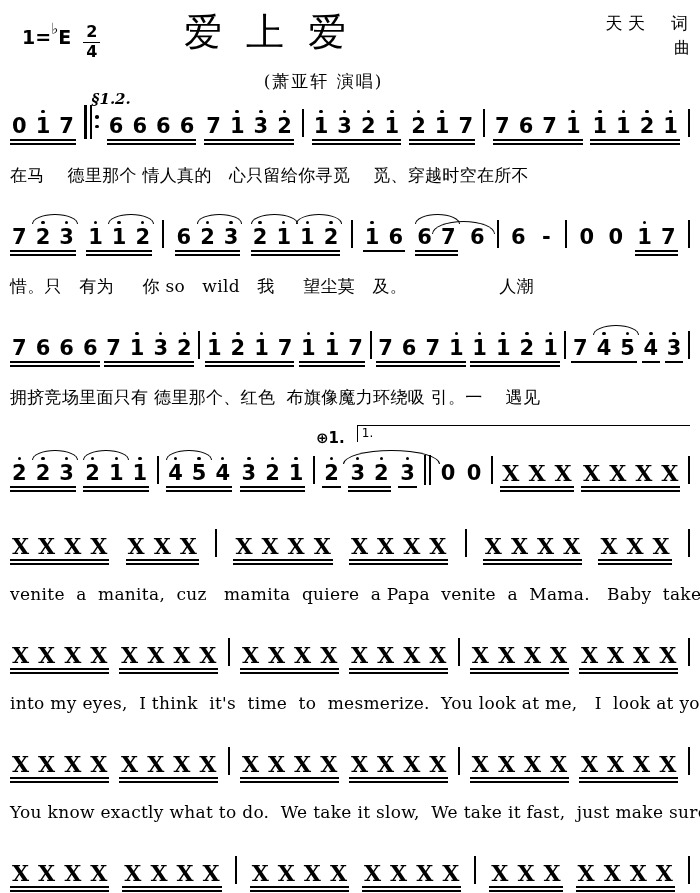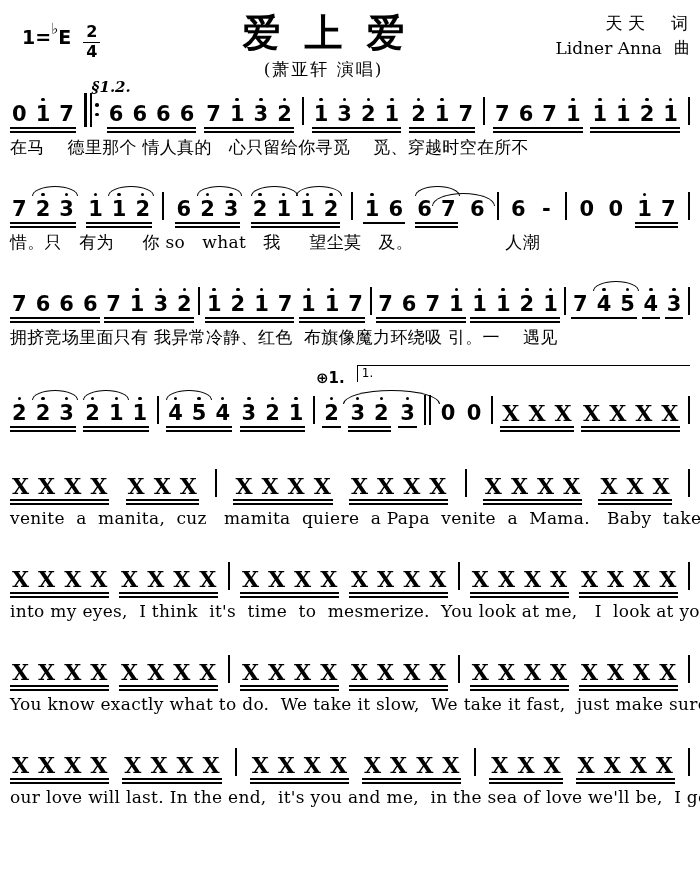--- a/index.html
+++ b/index.html
@@ -10,22 +10,22 @@
     font-family:"DejaVu Serif", serif;
   }
   
   .header{display:grid;grid-template-columns:150px 1fr 205px;align-items:start;padding-top:4px;}
   .keysig{font:bold 19px "DejaVu Sans",sans-serif;padding:16px 0 0 12px;white-space:nowrap;display:flex;align-items:flex-start;}
   .key-flat{font-size:15px;position:relative;top:-6px;}
   .frac{display:inline-flex;flex-direction:column;align-items:center;margin-left:12px;font-size:16px;line-height:1.05;font-weight:bold;position:relative;top:-2px;}
   .frac .ft{border-bottom:1.6px solid #000;padding:0 3px 1px;}
   .frac .fb{padding-top:1px;}
   .titleblock{padding-top:2px;}
-  .title{font-size:38px;font-weight:bold;letter-spacing:24px;text-indent:24px;text-align:center;line-height:1.1;}
-  .subtitle{text-align:center;font-size:17px;margin-top:4px;letter-spacing:2px;}
+  .title{font-size:38px;font-weight:normal;letter-spacing:24px;text-indent:24px;line-height:1.1;}
+  .subtitle{text-align:center;font-size:17px;margin-top:16px;letter-spacing:2px;}
   .credits{padding:2px 2px 0 0;}
   .lyr-row{display:flex;justify-content:flex-end;align-items:flex-end;gap:26px;font-size:17px;padding-right:2px;}
   .comp-row{display:flex;justify-content:flex-end;align-items:center;gap:12px;margin-top:3px;}
   .comp-names{font-size:17px;text-align:center;line-height:1.25;}
   .comp-role{font-size:16px;}
   
   #score{padding:0 2px 0 0;}
   .score-line{position:relative;margin-top:33px;}
   .score-line.first{margin-top:12px;}
   .score-line.roomy{margin-top:46px;}
@@ -40,21 +40,21 @@
   .ulz{height:9px;display:flex;flex-direction:column;gap:2px;margin-top:2px;}
   .ul{border-top:2px solid #000;height:0;}
   .arc{position:absolute;top:-6px;height:9px;border:1.5px solid #000;border-bottom:none;border-radius:50% 50% 0 0/100% 100% 0 0;}
   .bar{width:2px;background:#000;height:28px;margin-bottom:11px;}
   .rbar{display:flex;align-items:center;gap:2.5px;height:34px;margin-bottom:9px;}
   .bline{width:2px;height:100%;background:#000;}
   .bline.thick{width:3.5px;}
   .rdots{display:flex;flex-direction:column;gap:6px;margin-left:1px;height:auto;}
   .rdots span{width:3.5px;height:3.5px;background:#000;border-radius:50%;display:block;}
   .dbar{display:flex;gap:3px;height:30px;margin-bottom:10px;}
-  .lyrics{margin-top:0;font-size:17px;white-space:pre;letter-spacing:0.3px;}
+  .lyrics{margin-top:16px;font-size:17px;white-space:pre;letter-spacing:0.3px;}
   
   .ann{position:absolute;}
   .ann.segno{top:-15px;font:bold italic 15px "DejaVu Serif",serif;}
   .ann.coda{top:-26px;font:bold 15px "DejaVu Sans",sans-serif;}
   .ann.volta{top:-30px;height:17px;border-top:1.8px solid #000;border-left:1.8px solid #000;font:12px "DejaVu Sans",sans-serif;padding-left:4px;box-sizing:border-box;}
   .ann.bigslur{top:-5px;height:13px;border:1.6px solid #000;border-bottom:none;border-radius:50% 50% 0 0/100% 100% 0 0;}
   .ann.annarc{top:1px;height:12px;border:1.6px solid #000;border-bottom:none;border-radius:50% 50% 0 0/100% 100% 0 0;}
 </style>
 </head>
 <body>
@@ -74,21 +74,20 @@
       <div class="title">爱上爱</div>
       <div class="subtitle">(萧亚轩  演唱)</div>
     </div>
     <div class="credits">
       <div class="lyr-row">
         <span>天  天</span>
         <span>词</span>
       </div>
       <div class="comp-row">
         <div class="comp-names">
-          <div>Lidner Anna</div>
         </div>
         <span class="comp-role">曲</span>
       </div>
     </div>
   </div>
 
   <div id="score">
       <div class="score-line first">
         <div class="notes-row">
           <div class="gwrap">
@@ -506,21 +505,21 @@
               </div>
             </div>
             <div class="ulz">
               <div class="ul"></div>
               <div class="ul"></div>
             </div>
           </div>
           <div class="bar"></div>
         </div>
         <div class="ann annarc" style="left: 62%; width: 9%;"></div>
-        <div class="lyrics">惜。只　有为　  你 so　what　我　  望尘莫　及。　　　　　 人潮</div>
+        <div class="lyrics">惜。只　有为　  你 so　wild　我　  望尘莫　及。　　　　　 人潮</div>
       </div>
       <div class="score-line">
         <div class="notes-row">
           <div class="gwrap">
             <div class="grow">
               <div class="note">
                 <div class="odot"></div>
                 <div class="digit">7</div>
               </div>
               <div class="note">
@@ -731,21 +730,21 @@
                 </div>
                 <div class="digit">3</div>
               </div>
             </div>
             <div class="ulz">
               <div class="ul"></div>
             </div>
           </div>
           <div class="bar"></div>
         </div>
-        <div class="lyrics">拥挤竞场里面只有 我异常冷静、红色  布旗像魔力环绕吸 引。一　 遇见</div>
+        <div class="lyrics">拥挤竞场里面只有 德里那个、红色  布旗像魔力环绕吸 引。一　 遇见</div>
       </div>
       <div class="score-line roomy">
         <div class="notes-row">
           <div class="gwrap">
             <div class="grow">
               <div class="note">
                 <div class="odot">
                   <span class="dotmark"></span>
                 </div>
                 <div class="digit">2</div>

